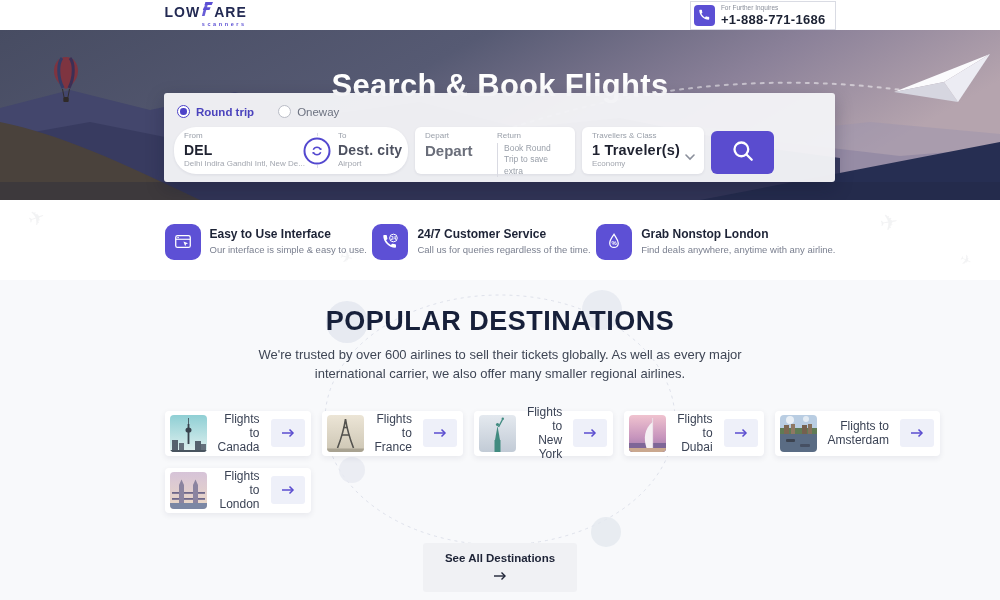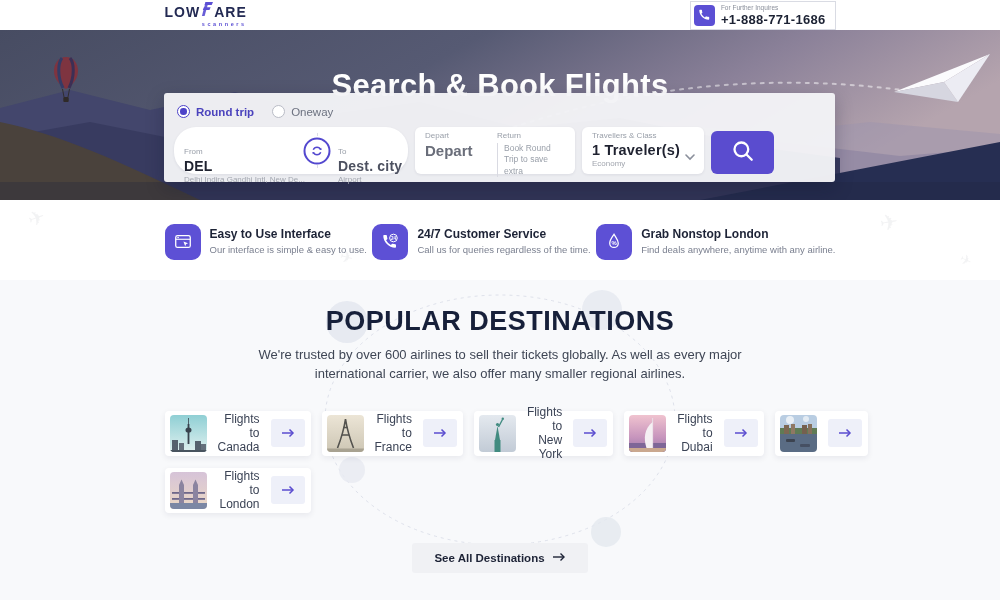--- a/index.html
+++ b/index.html
@@ -26,35 +26,35 @@
   .hero-balloon { position:absolute; left:52px; top:26px; }
   .hero-plane { position:absolute; right:8px; top:22px; }
   .hero-trail { position:absolute; inset:0; width:100%; height:100%; pointer-events:none; }
   .hero-title { position:absolute; top:38px; width:100%; text-align:center;
                 color:#fff; font-size:31px; font-weight:700; letter-spacing:.3px; }
 
   
   .search-card { position:absolute; left:164px; top:63px; width:671px; height:89px;
                  background:rgba(243,243,246,.97); border-radius:3px; padding:8px 10px 10px;
                  box-shadow:0 6px 18px rgba(10,15,40,.25); }
-  .trip-row { display:flex; align-items:center; gap:18px; margin:2px 0 7px 3px; height:17px; }
+  .trip-row { display:flex; align-items:center; gap:24px; margin:2px 0 7px 3px; height:17px; }
   .radio-opt { display:flex; align-items:center; gap:6px; cursor:pointer; }
   .rb { width:13px; height:13px; border-radius:50%; border:1.5px solid #b9bcc6; background:#fff; position:relative; }
   .rb.sel { border-color:#4c42c8; }
   .rb.sel::after { content:""; position:absolute; left:2px; top:2px; width:6.5px; height:6.5px; border-radius:50%; background:#4c42c8; }
   .radio-label { font-size:11.5px; color:#6d7280; }
   .radio-opt.sel .radio-label { color:#4b43bd; font-weight:600; }
 
   .fields-row { display:flex; gap:7px; height:47px; }
   .fcard { background:#fff; border-radius:6px; box-shadow:0 1px 3px rgba(20,25,60,.08); }
   .f-label { font-size:8px; color:#9aa0aa; margin-bottom:2px; }
   .f-value { font-size:14px; font-weight:700; color:#1f2230; letter-spacing:.2px; white-space:nowrap; }
   .f-sub { font-size:8px; color:#a2a6af; margin-top:1px; white-space:nowrap; overflow:hidden; }
 
-  .fromto { width:234px; display:flex; position:relative; padding-top:20px;border-radius:22px; }
+  .fromto { width:234px; display:flex; position:relative; padding-top:4px;border-radius:22px; }
   .field-from { width:143px; padding-left:10px; cursor:pointer; }
   .field-to { flex:1; padding-left:21px; cursor:pointer; }
   .field-to .f-value { color:#4d5160; }
   .swap-divider { position:absolute; left:143px; top:6px; bottom:6px; border-left:1px dashed #dcdde6; }
   .swap-btn { position:absolute; left:143px; top:50%; transform:translate(-50%,-50%);
               width:27px; height:27px; border-radius:50%; background:#fff; border:2px solid #5348cf;
               display:flex; align-items:center; justify-content:center; cursor:pointer; }
 
   .departreturn { width:160px; display:flex; padding-top:4px; }
   .field-depart { width:82px; padding-left:10px; cursor:pointer; }
@@ -92,21 +92,21 @@
                gap:12px 11px; position:relative;text-align:right; }
   .dest-card { background:#fff; border-radius:4px; box-shadow:0 2px 6px rgba(20,30,60,.08);
                height:45px; display:flex; align-items:center; padding:4px 6px 4px 5px; gap:11px; cursor:pointer; }
   .dest-thumb { width:37px; height:37px; border-radius:4px; overflow:hidden; flex:0 0 auto; }
   .dest-thumb svg { display:block; }
   .dest-label { flex:1; font-size:12px; font-weight:500; color:#3b4355; }
   .dest-arrow { width:34px; height:28px; border:0; border-radius:3px; background:#eef0f9;
                 display:flex; align-items:center; justify-content:center; cursor:pointer; flex:0 0 auto; }
   .see-all { display:flex; align-items:center; gap:7px; margin:30px auto 0; border:0; background:#f0f1f4;
              padding:9px 22px; border-radius:3px; cursor:pointer; position:relative;
-             font-family:"Liberation Sans", sans-serif; font-size:11.5px; font-weight:700; color:#1d2336; }
+             font-family:"Liberation Sans", sans-serif; font-size:11.5px; font-weight:700; color:#1d2336;flex-direction:column; }
 </style>
 </head>
 <body>
 
 <div class="page">
 
   <header class="header">
     <div class="logo">
       <div class="logo-top">
         <span class="logo-word">LOW</span>
@@ -428,20 +428,21 @@
             <rect y="13" width="37" height="6" fill="#5f7b55"></rect>
             <rect x="4" y="10" width="5" height="9" fill="#7d6753"></rect>
               <rect x="11" y="9" width="4" height="10" fill="#8f7863"></rect>
             <rect x="22" y="10" width="5" height="9" fill="#75604e"></rect>
               <rect x="28" y="9" width="4" height="10" fill="#86705c"></rect>
             <rect y="19" width="37" height="18" fill="#5a6c84"></rect>
             <rect x="6" y="24" width="9" height="3" rx="1" fill="#3c4350"></rect>
             <rect x="20" y="29" width="10" height="3" rx="1" fill="#465063"></rect>
           </svg>
         </span>
+        <span class="dest-label">Flights to Amsterdam</span>
         <button class="dest-arrow">
           <svg width="14" height="10" viewBox="0 0 14 10">
               <line x1="1" y1="5" x2="11.5" y2="5" stroke="#5a4ccf" stroke-width="1.5"></line>
               <polyline points="8.5,1.5 12,5 8.5,8.5" fill="none" stroke="#5a4ccf" stroke-width="1.5"></polyline>
             </svg>
         </button>
       </div>
 
       <div class="dest-card">
         <span class="dest-thumb">

